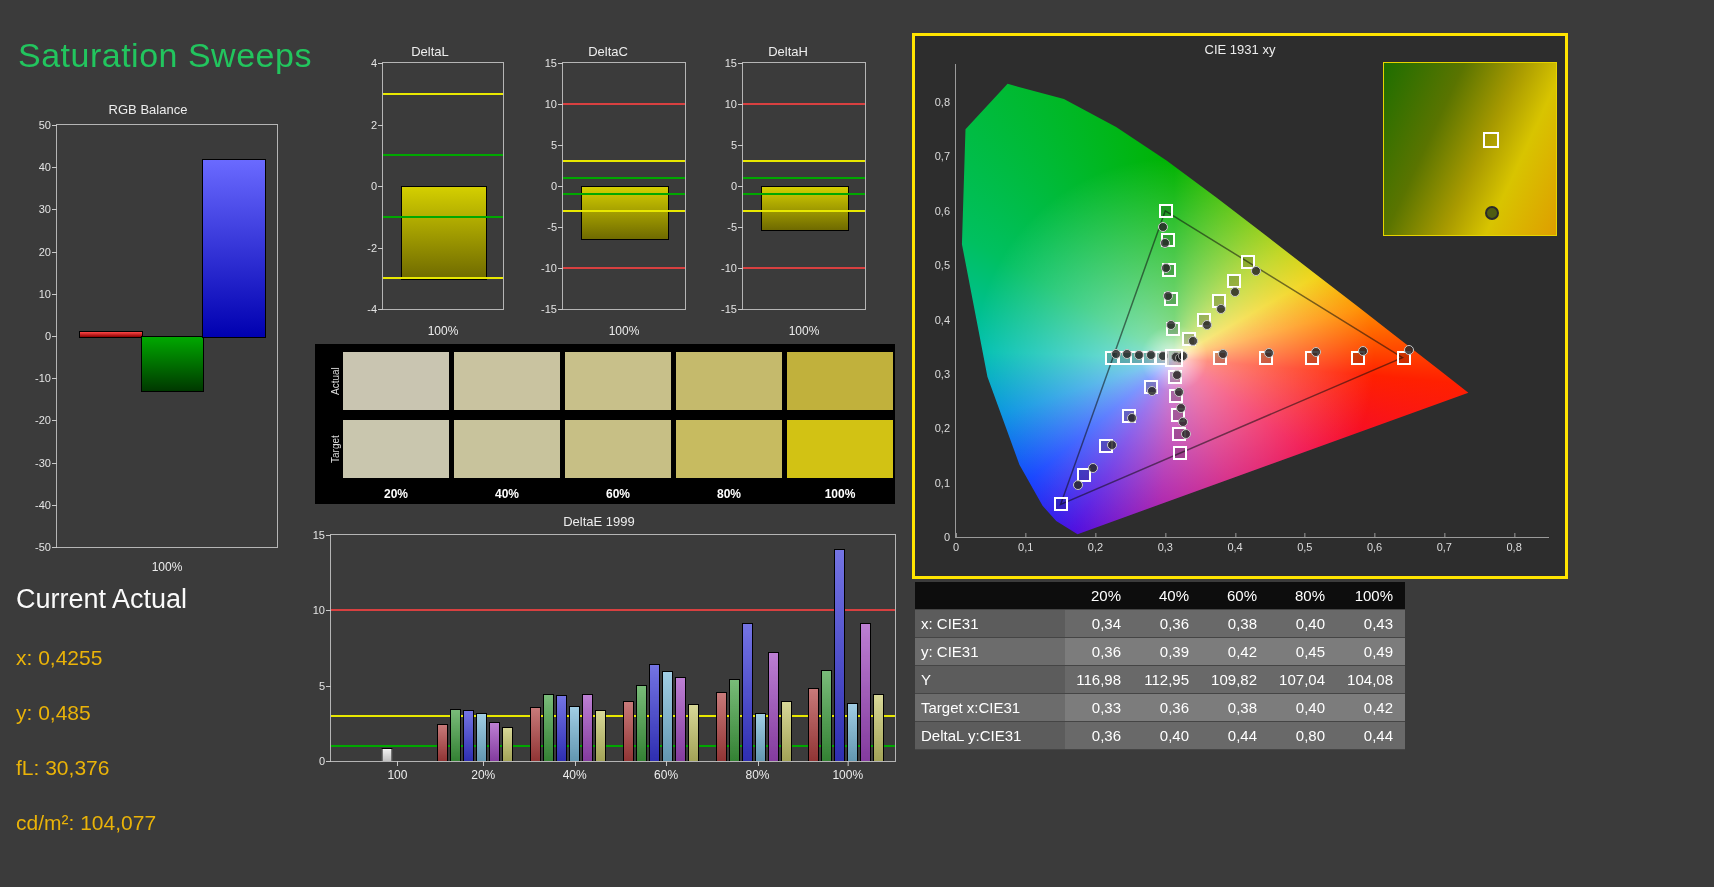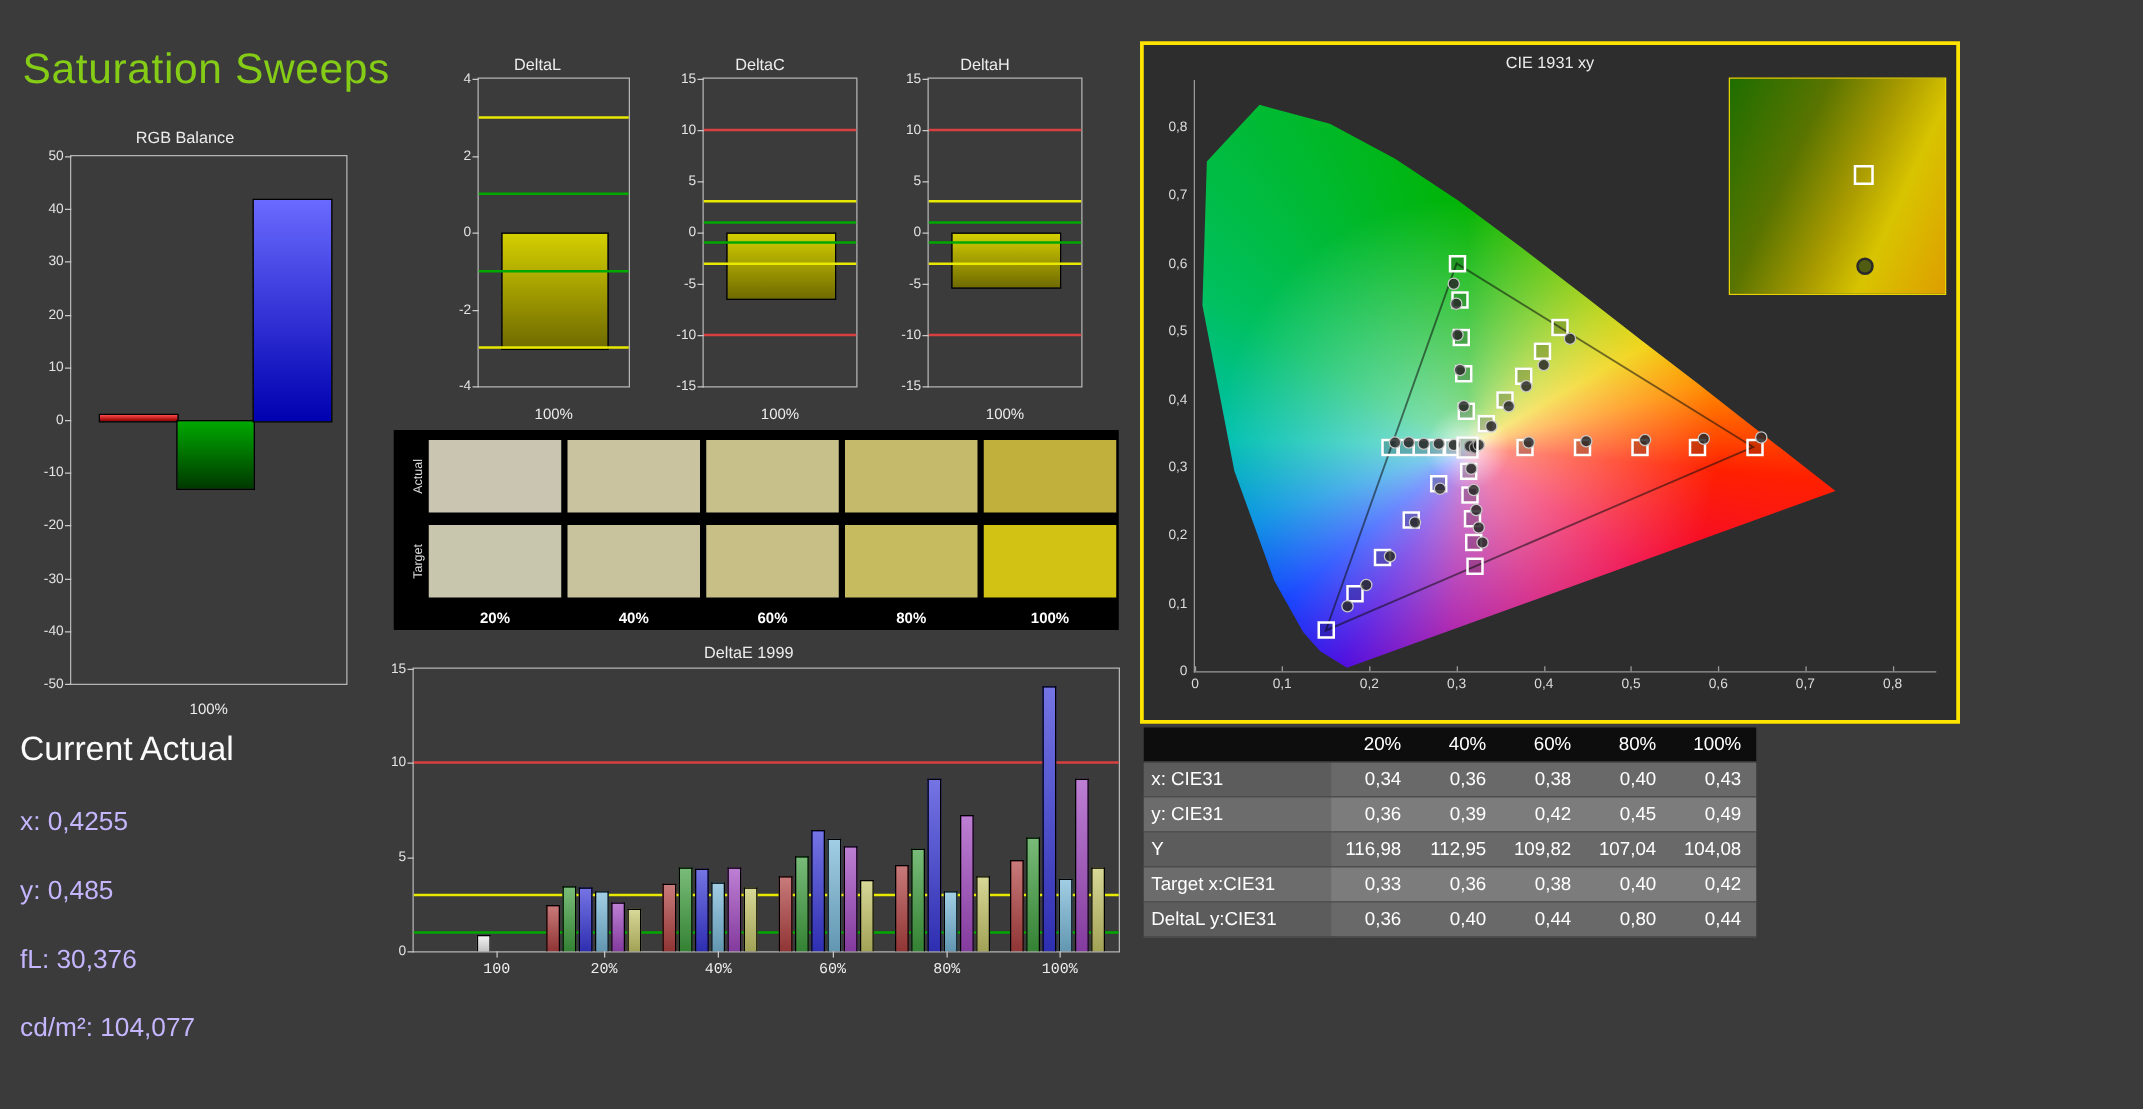--- a/index.html
+++ b/index.html
@@ -1,44 +1,44 @@
 <!DOCTYPE html>
 <html><head>
 <meta charset="utf-8">
 <style>
   html,body{margin:0;padding:0;}
   body{background:#3b3b3b;font-family:"Liberation Sans",sans-serif;}
   #page{position:relative;width:1714px;height:887px;background:#3b3b3b;overflow:hidden;color:#fff;}
 
-  #page-title{position:absolute;left:18px;top:36px;font-size:34px;color:#84cc16;letter-spacing:.5px;}
+  #page-title{position:absolute;left:18px;top:36px;font-size:34px;color:#22c55e;letter-spacing:.5px;}
 
   .chart{position:absolute;}
   .chart-title{position:absolute;top:0;left:0;right:0;text-align:center;font-size:13px;color:#ededed;}
   .plot{position:absolute;border:1px solid #b5b5b5;}
   .xlabel{position:absolute;bottom:2px;text-align:center;font-size:12px;color:#ededed;}
   .ytick{position:absolute;right:100%;margin-right:6px;transform:translateY(-50%);font-size:11px;color:#e3e3e3;white-space:nowrap;}
   .ytickmark{position:absolute;left:-5px;width:5px;height:1px;background:#c9c9c9;}
   .refline{position:absolute;left:0;right:0;height:2px;margin-top:-1px;}
   .vbar{position:absolute;border:1px solid #000;}
 
   #current-reading{position:absolute;left:16px;top:584px;}
   #cr-heading{font-size:27px;color:#fafafa;margin-bottom:16px;}
-  .cr-line{font-size:21px;color:#c4b5fd;margin-bottom:16px;margin-top:31px;}
+  .cr-line{font-size:21px;color:#eab308;margin-bottom:16px;margin-top:31px;}
 
   #swatch-panel{position:absolute;left:315px;top:344px;width:580px;height:160px;background:#000;}
   .sw-row{position:absolute;left:12px;display:flex;align-items:stretch;}
   .sw-side{width:16px;display:flex;align-items:center;justify-content:center;writing-mode:vertical-rl;transform:rotate(180deg);font-size:10px;color:#ddd;}
   .sw-cells{display:flex;gap:5px;}
   .swatch{width:106px;height:58px;}
   #sw-labels{position:absolute;left:28px;bottom:3px;display:flex;gap:5px;}
   .sw-col-label{width:106px;text-align:center;font-size:12px;font-weight:bold;color:#fff;}
 
   .de-group{position:absolute;bottom:0;top:0;transform:translateX(-50%);display:flex;align-items:flex-end;gap:2px;}
   .de-bar{width:9px;border:1px solid #000;border-bottom:none;}
-  #de-xlabels{position:absolute;left:42px;right:2px;bottom:6px;height:14px;font-family:Liberation Mono, monospace;}
+  #de-xlabels{position:absolute;left:42px;right:2px;bottom:6px;height:14px;}
   .de-xtick{position:absolute;transform:translateX(-50%);font-size:12px;color:#ededed;}
   .de-xtick::before{content:"";position:absolute;left:50%;top:-7px;width:1px;height:5px;background:#c9c9c9;}
 
   #cie-panel{position:absolute;left:912px;top:33px;width:650px;height:540px;border:3px solid #ffe400;background:#2d2d2d;}
   #cie-panel .chart-title{top:6px;}
   #cie-plot{position:absolute;left:40px;top:28px;right:16px;bottom:38px;border-left:1px solid #9a9a9a;border-bottom:1px solid #9a9a9a;}
   #cie-horseshoe{position:absolute;left:0;top:0;width:100%;height:100%;
     clip-path:polygon(20.5% 99.4%,16.9% 96.6%,14.6% 93.4%,10.7% 84.7%,5.3% 66.1%,1% 38.1%,1.6% 13.8%,8.7% 4.2%,18.2% 7.4%,27% 13.3%,35.5% 20.4%,43.9% 28.2%,52.2% 36.2%,60.3% 44.1%,67.7% 51.2%,73.8% 57.2%,81.4% 64.6%,86.4% 69.5%);
     background:
       radial-gradient(circle at 36.8% 62.2%, rgba(255,255,255,.92) 0%, rgba(255,255,255,.5) 7%, rgba(255,255,255,0) 42%),

